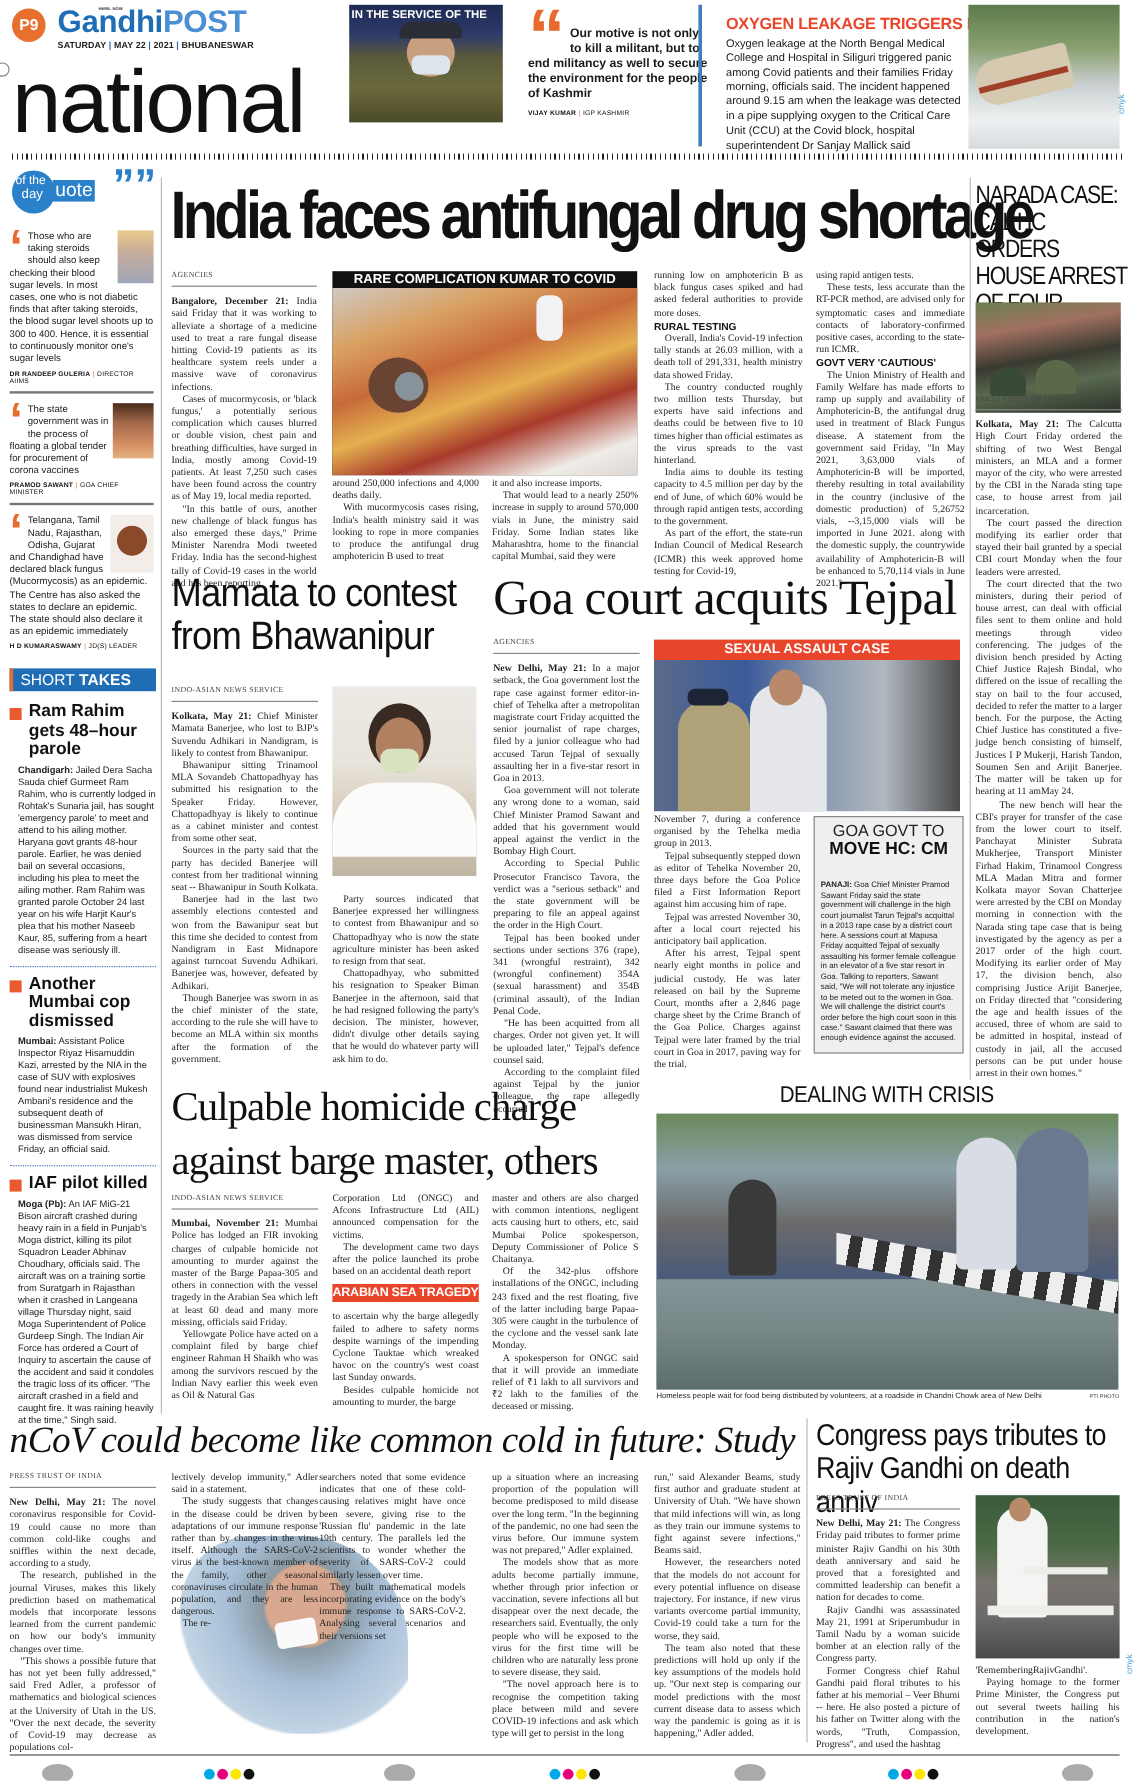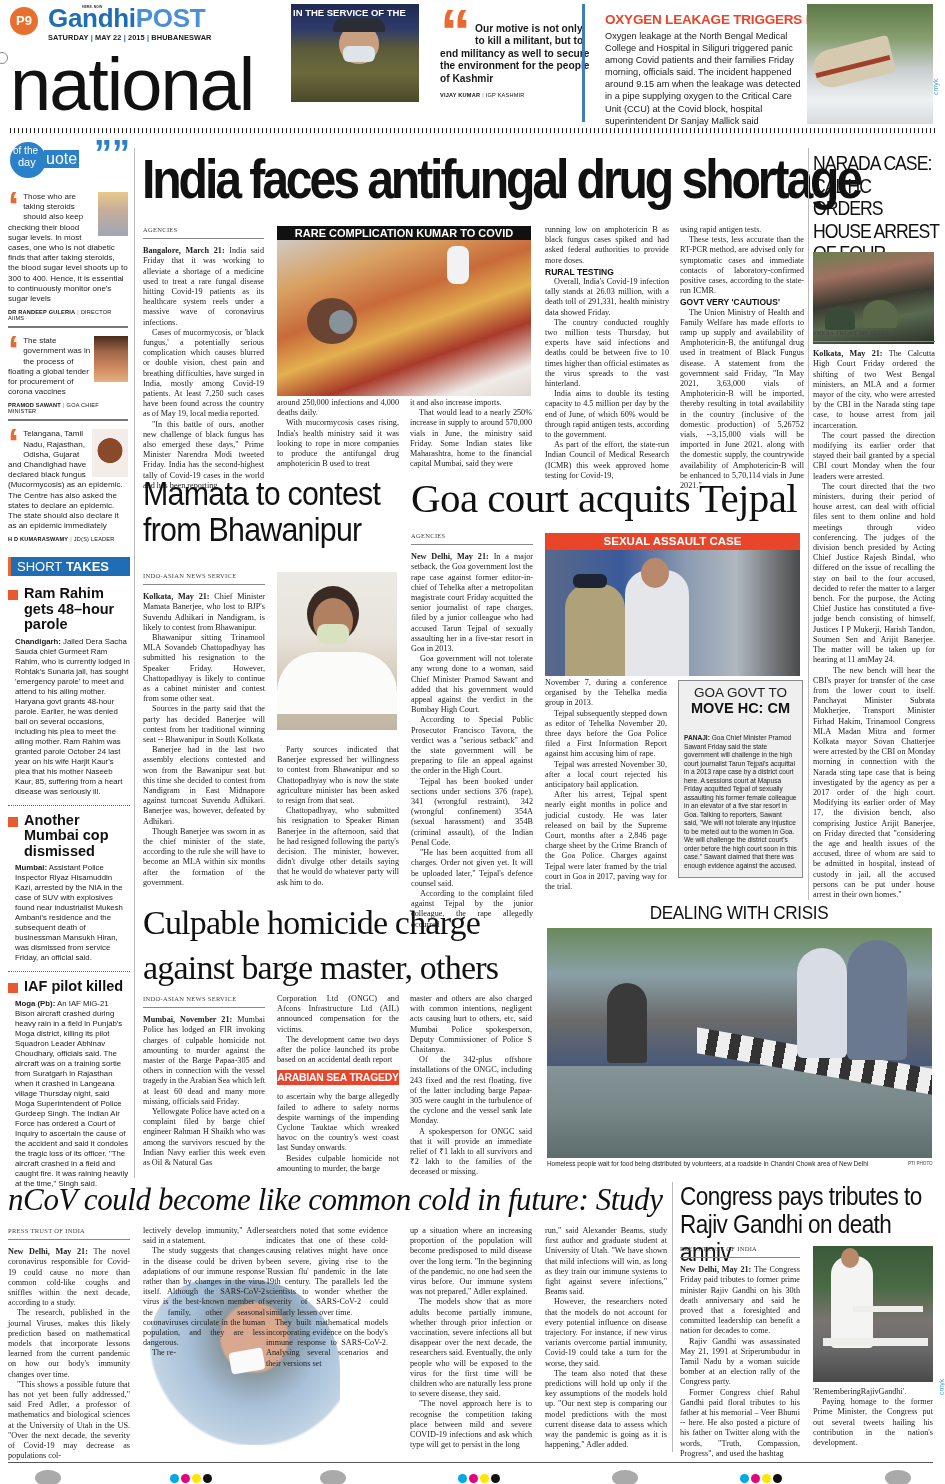--- a/index.html
+++ b/index.html
@@ -36,21 +36,21 @@
   <div class="abs sans" style="left:10px;top:7px;width:28px;height:28px;border-radius:50%;background:#e8702f;color:#fff;font-weight:bold;font-size:13px;text-align:center;line-height:28px">P9</div>
   <div class="abs sans" style="left:82px;top:5px;font-size:3.5px;font-weight:bold;color:#333">HERE. NOW</div>
   <div class="abs sans" style="left:48px;top:4px;font-size:26px;font-weight:bold;line-height:28px;letter-spacing:-.3px">
     <span style="color:#1f6db5">Gandhi</span><span style="color:#4b8fd4">POST</span>
   </div>
   <div class="abs sans" style="left:48px;top:33px;font-size:7.4px;font-weight:bold;color:#222;letter-spacing:.1px;white-space:nowrap">
     <span>SATURDAY</span>
     <span style="color:#1f6db5">|</span>
     <span>MAY 22</span>
     <span style="color:#1f6db5">|</span>
-    <span>2015</span>
+    <span>2021</span>
     <span style="color:#1f6db5">|</span>
     <span>BHUBANESWAR</span>
   </div>
   <div class="abs sans" style="left:10px;top:50px;font-size:74px;line-height:70px;font-weight:normal;letter-spacing:-2px;color:#111">national</div>
   <div class="abs regmark" style="left:-4px;top:52px"></div>
 </div>
 
 <div class="abs photo" style="left:291px;top:4px;width:128px;height:98px;background:linear-gradient(180deg,#1e2a52 0%,#2e3a6a 25%,#5a5a3a 45%,#6b6a3c 70%,#4a4a2a 100%)">
   <div class="abs sans" style="left:2px;top:3px;color:#fff;font-weight:bold;font-size:9.5px;white-space:nowrap">IN THE SERVICE OF THE</div>
   <div class="abs" style="left:48px;top:20px;width:40px;height:40px;border-radius:50%;background:#c8a080"></div>
@@ -125,21 +125,21 @@
     <div class="st-head"><span class="sq"></span><span>IAF pilot killed</span></div>
     <div class="st-txt"><b>Moga (Pb):</b><span> An IAF MiG-21 Bison aircraft crashed during heavy rain in a field in Punjab's Moga district, killing its pilot Squadron Leader Abhinav Choudhary, officials said. The aircraft was on a training sortie from Suratgarh in Rajasthan when it crashed in Langeana village Thursday night, said Moga Superintendent of Police Gurdeep Singh. The Indian Air Force has ordered a Court of Inquiry to ascertain the cause of the accident and said it condoles the tragic loss of its officer. "The aircraft crashed in a field and caught fire. It was raining heavily at the time," Singh said.</span></div>
   </div>
 </div>
 <div class="abs vrule" style="left:134px;top:148px;height:1030px"></div>
 
 <div class="abs cond" style="left:142px;top:146px;width:665px;font-size:56px;line-height:66px;font-weight:bold;letter-spacing:-3.6px;transform:scaleX(.86);transform-origin:left top;white-space:nowrap">India faces antifungal drug shortage</div>
 
 <div class="abs txt" style="left:143px;top:225px;width:121px">
   <div class="agency">AGENCIES</div>
-  <p class="first"><span class="dl">Bangalore, March 21:</span><span> India said Friday that it was working to alleviate a shortage of a medicine used to treat a rare fungal disease hitting Covid-19 patients as its healthcare system reels under a massive wave of coronavirus infections.</span></p>
+  <p class="first"><span class="dl">Bangalore, December 21:</span><span> India said Friday that it was working to alleviate a shortage of a medicine used to treat a rare fungal disease hitting Covid-19 patients as its healthcare system reels under a massive wave of coronavirus infections.</span></p>
   <p>Cases of mucormycosis, or 'black fungus,' a potentially serious complication which causes blurred or double vision, chest pain and breathing difficulties, have surged in India, mostly among Covid-19 patients. At least 7,250 such cases have been found across the country as of May 19, local media reported.</p>
   <p>"In this battle of ours, another new challenge of black fungus has also emerged these days," Prime Minister Narendra Modi tweeted Friday. India has the second-highest tally of Covid-19 cases in the world and has been reporting</p>
 </div>
 
 <div class="abs" style="left:277px;top:226px;width:254px;height:170px;background:#111">
   <div class="sans" style="color:#fff;font-weight:bold;font-size:11px;text-align:center;line-height:14px">RARE COMPLICATION KUMAR TO COVID WOES</div>
   <div class="photo" style="position:absolute;left:0;top:14px;width:254px;height:156px;background:linear-gradient(160deg,#cfc9c4 0%,#d9a060 22%,#c86a3a 40%,#e4b050 55%,#a83a2a 70%,#f0ece8 88%,#dcd6d2 100%)">
     <div class="abs" style="left:30px;top:58px;width:50px;height:46px;border-radius:50%;background:#6a4432"></div>
     <div class="abs" style="left:52px;top:70px;width:24px;height:24px;border-radius:50%;background:rgba(150,180,200,.7)"></div>
     <div class="abs" style="left:170px;top:6px;width:22px;height:38px;border-radius:8px;background:#f2f2f4"></div>

